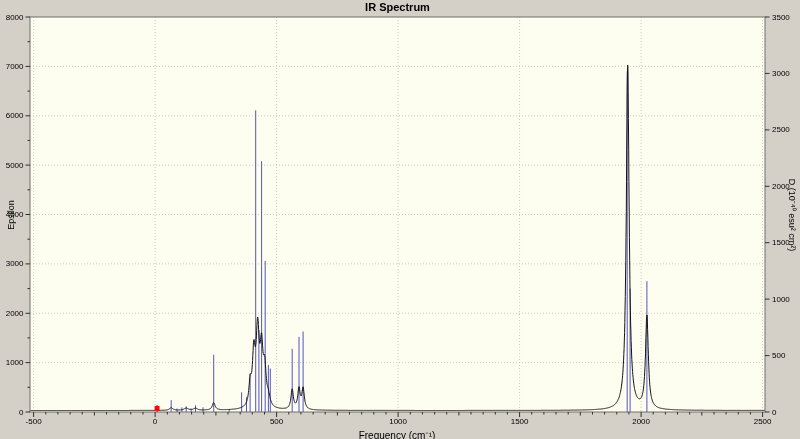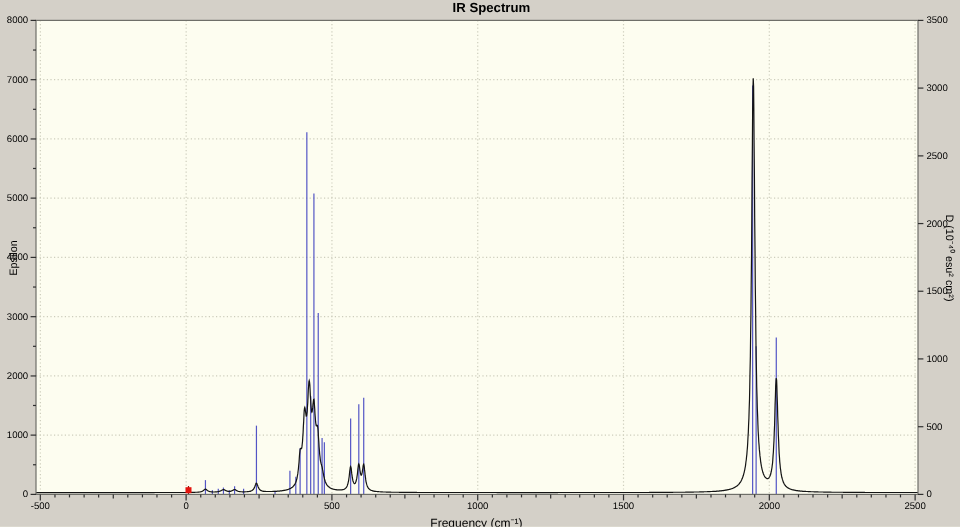--- a/index.html
+++ b/index.html
@@ -1,18 +1,18 @@
 <!DOCTYPE html>
 <html><head>
 <meta charset="utf-8">
 <style>
   html,body{margin:0;padding:0;width:800px;height:439px;overflow:hidden;}
   body{background:#d4d0c8;}
   .chart{position:relative;width:800px;height:439px;font-family:"Liberation Sans",sans-serif;color:#000;}
-  .title{position:absolute;left:42px;top:1px;width:735px;text-align:center;font-size:11px;font-weight:bold;}
+  .title{position:absolute;left:30px;top:1px;width:735px;text-align:center;font-size:11px;font-weight:bold;}
   .ylabel-left{position:absolute;left:11px;top:215px;transform:translate(-50%,-50%) rotate(-90deg);font-size:9px;white-space:nowrap;}
   .ylabel-right{position:absolute;left:792px;top:215px;transform:translate(-50%,-50%) rotate(90deg);font-size:9px;white-space:nowrap;}
   .xlabel{position:absolute;left:397px;top:428px;transform:translateX(-50%);font-size:10px;white-space:nowrap;}
   svg{position:absolute;left:0;top:0;}
 </style>
 </head>
 <body style="background: rgb(212, 208, 200);">
 
 <div class="chart">
   <div class="title">IR Spectrum</div>

